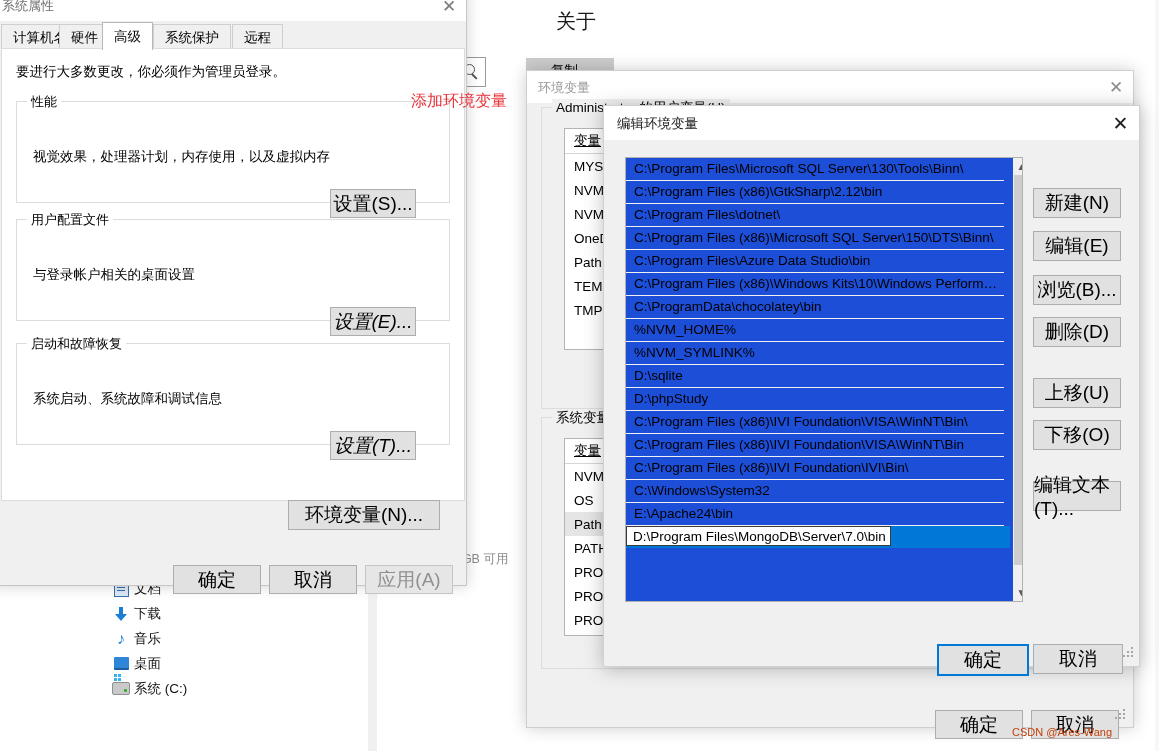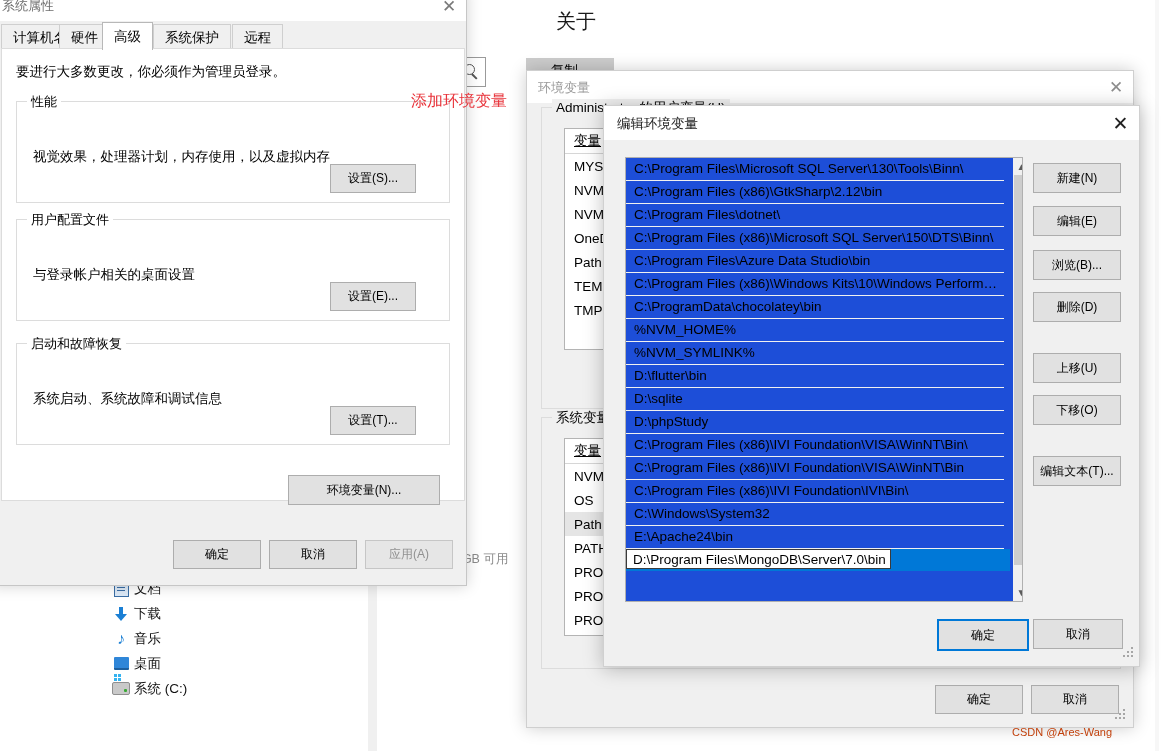--- a/index.html
+++ b/index.html
@@ -58,21 +58,21 @@
   #sysprops-body{left:0;top:30px;width:474px;height:564px;background:#f0f0f0;}
   .tabstrip{position:absolute;left:9px;top:31px;width:464px;height:27px;}
   .tab{position:absolute;top:2px;height:25px;line-height:25px;padding:0 11px;font-size:13.5px;border:1px solid #cfcfcf;border-bottom:none;background:#f0f0f0;color:#000;white-space:nowrap;}
   .tab.active{top:0;height:27px;line-height:27px;background:#ffffff;border-color:#b8b8b8;z-index:3;}
   #tabpanel{left:9px;top:57px;width:462px;height:451px;background:#ffffff;border:1px solid #dcdcdc;}
   #tab-hint{left:24px;top:72px;font-size:13.5px;color:#000;}
 
   .groupbox{position:absolute;border:1px solid #dcdcdc;background:transparent;}
   .group-legend{position:absolute;top:-9px;left:10px;background:#ffffff;padding:0 4px;font-size:13px;color:#000;}
   .group-desc{position:absolute;left:16px;top:22px;font-size:13.5px;color:#000;white-space:nowrap;margin-top:24px;}
-  .winbtn{position:absolute;background:#e1e1e1;border:1px solid #adadad;font-size:12px;color:#000;display:flex;align-items:center;justify-content:center;font-family:"Liberation Sans","DejaVu Sans",sans-serif;}
+  .winbtn{position:absolute;background:#e1e1e1;border:1px solid #adadad;font-size:19px;color:#000;display:flex;align-items:center;justify-content:center;font-family:"Liberation Sans","DejaVu Sans",sans-serif;margin-top:25px;}
   .winbtn.disabled{color:#909090;background:#e6e6e6;border-color:#c6c6c6;}
   .winbtn.default{border:2px solid #0078d7;background:#e1e1e1;}
 
   #sp-footer-ok{left:181px;top:549px;width:86px;height:27px;}
   #sp-footer-cancel{left:277px;top:549px;width:86px;height:27px;}
   #sp-footer-apply{left:373px;top:549px;width:86px;height:27px;}
 
   
   #annotation{left:411px;top:91px;font-size:16px;color:#e8333a;white-space:nowrap;font-family:"Liberation Sans","DejaVu Sans",sans-serif;}
 
@@ -195,27 +195,27 @@
 
   <div class="abs groupbox" style="left:24px;top:110px;width:432px;height:100px;">
     <span class="group-legend">性能</span>
     <span class="group-desc">视觉效果，处理器计划，内存使用，以及虚拟内存</span>
     <div class="winbtn" style="left:313px;top:62px;width:84px;height:27px;">设置(S)...</div>
   </div>
 
   <div class="abs groupbox" style="left:24px;top:228px;width:432px;height:100px;">
     <span class="group-legend">用户配置文件</span>
     <span class="group-desc">与登录帐户相关的桌面设置</span>
-    <div class="winbtn" style="left:313px;top:62px;width:84px;height:27px;">设置(E)...</div>
+    <div class="winbtn" style="left:313px;top:62px;width:84px;height:27px;font-style:italic;">设置(E)...</div>
   </div>
 
   <div class="abs groupbox" style="left:24px;top:352px;width:432px;height:100px;">
     <span class="group-legend">启动和故障恢复</span>
     <span class="group-desc">系统启动、系统故障和调试信息</span>
-    <div class="winbtn" style="left:313px;top:62px;width:84px;height:27px;">设置(T)...</div>
+    <div class="winbtn" style="left:313px;top:62px;width:84px;height:27px;font-style:italic;">设置(T)...</div>
   </div>
 
   <div class="abs winbtn" style="left:296px;top:484px;width:150px;height:28px;">环境变量(N)...</div>
 
   <div class="abs winbtn" id="sp-footer-ok">确定</div>
   <div class="abs winbtn" id="sp-footer-cancel">取消</div>
   <div class="abs winbtn disabled" id="sp-footer-apply">应用(A)</div>
 </div>
 
 <div class="abs" id="annotation">添加环境变量</div>
@@ -266,21 +266,20 @@
   <div class="abs" id="pathlist">
     <div class="pathrow">C:\Program Files\Microsoft SQL Server\130\Tools\Binn\</div>
     <div class="pathrow">C:\Program Files (x86)\GtkSharp\2.12\bin</div>
     <div class="pathrow">C:\Program Files\dotnet\</div>
     <div class="pathrow">C:\Program Files (x86)\Microsoft SQL Server\150\DTS\Binn\</div>
     <div class="pathrow">C:\Program Files\Azure Data Studio\bin</div>
     <div class="pathrow">C:\Program Files (x86)\Windows Kits\10\Windows Performan...</div>
     <div class="pathrow">C:\ProgramData\chocolatey\bin</div>
     <div class="pathrow">%NVM_HOME%</div>
     <div class="pathrow">%NVM_SYMLINK%</div>
-    <div class="pathrow">D:\flutter\bin</div>
     <div class="pathrow">D:\sqlite</div>
     <div class="pathrow">D:\phpStudy</div>
     <div class="pathrow">C:\Program Files (x86)\IVI Foundation\VISA\WinNT\Bin\</div>
     <div class="pathrow">C:\Program Files (x86)\IVI Foundation\VISA\WinNT\Bin</div>
     <div class="pathrow">C:\Program Files (x86)\IVI Foundation\IVI\Bin\</div>
     <div class="pathrow">C:\Windows\System32</div>
     <div class="pathrow">E:\Apache24\bin</div>
     <div class="pathrow selected">
       <span class="editbox">D:\Program Files\MongoDB\Server\7.0\bin</span>
     </div>

